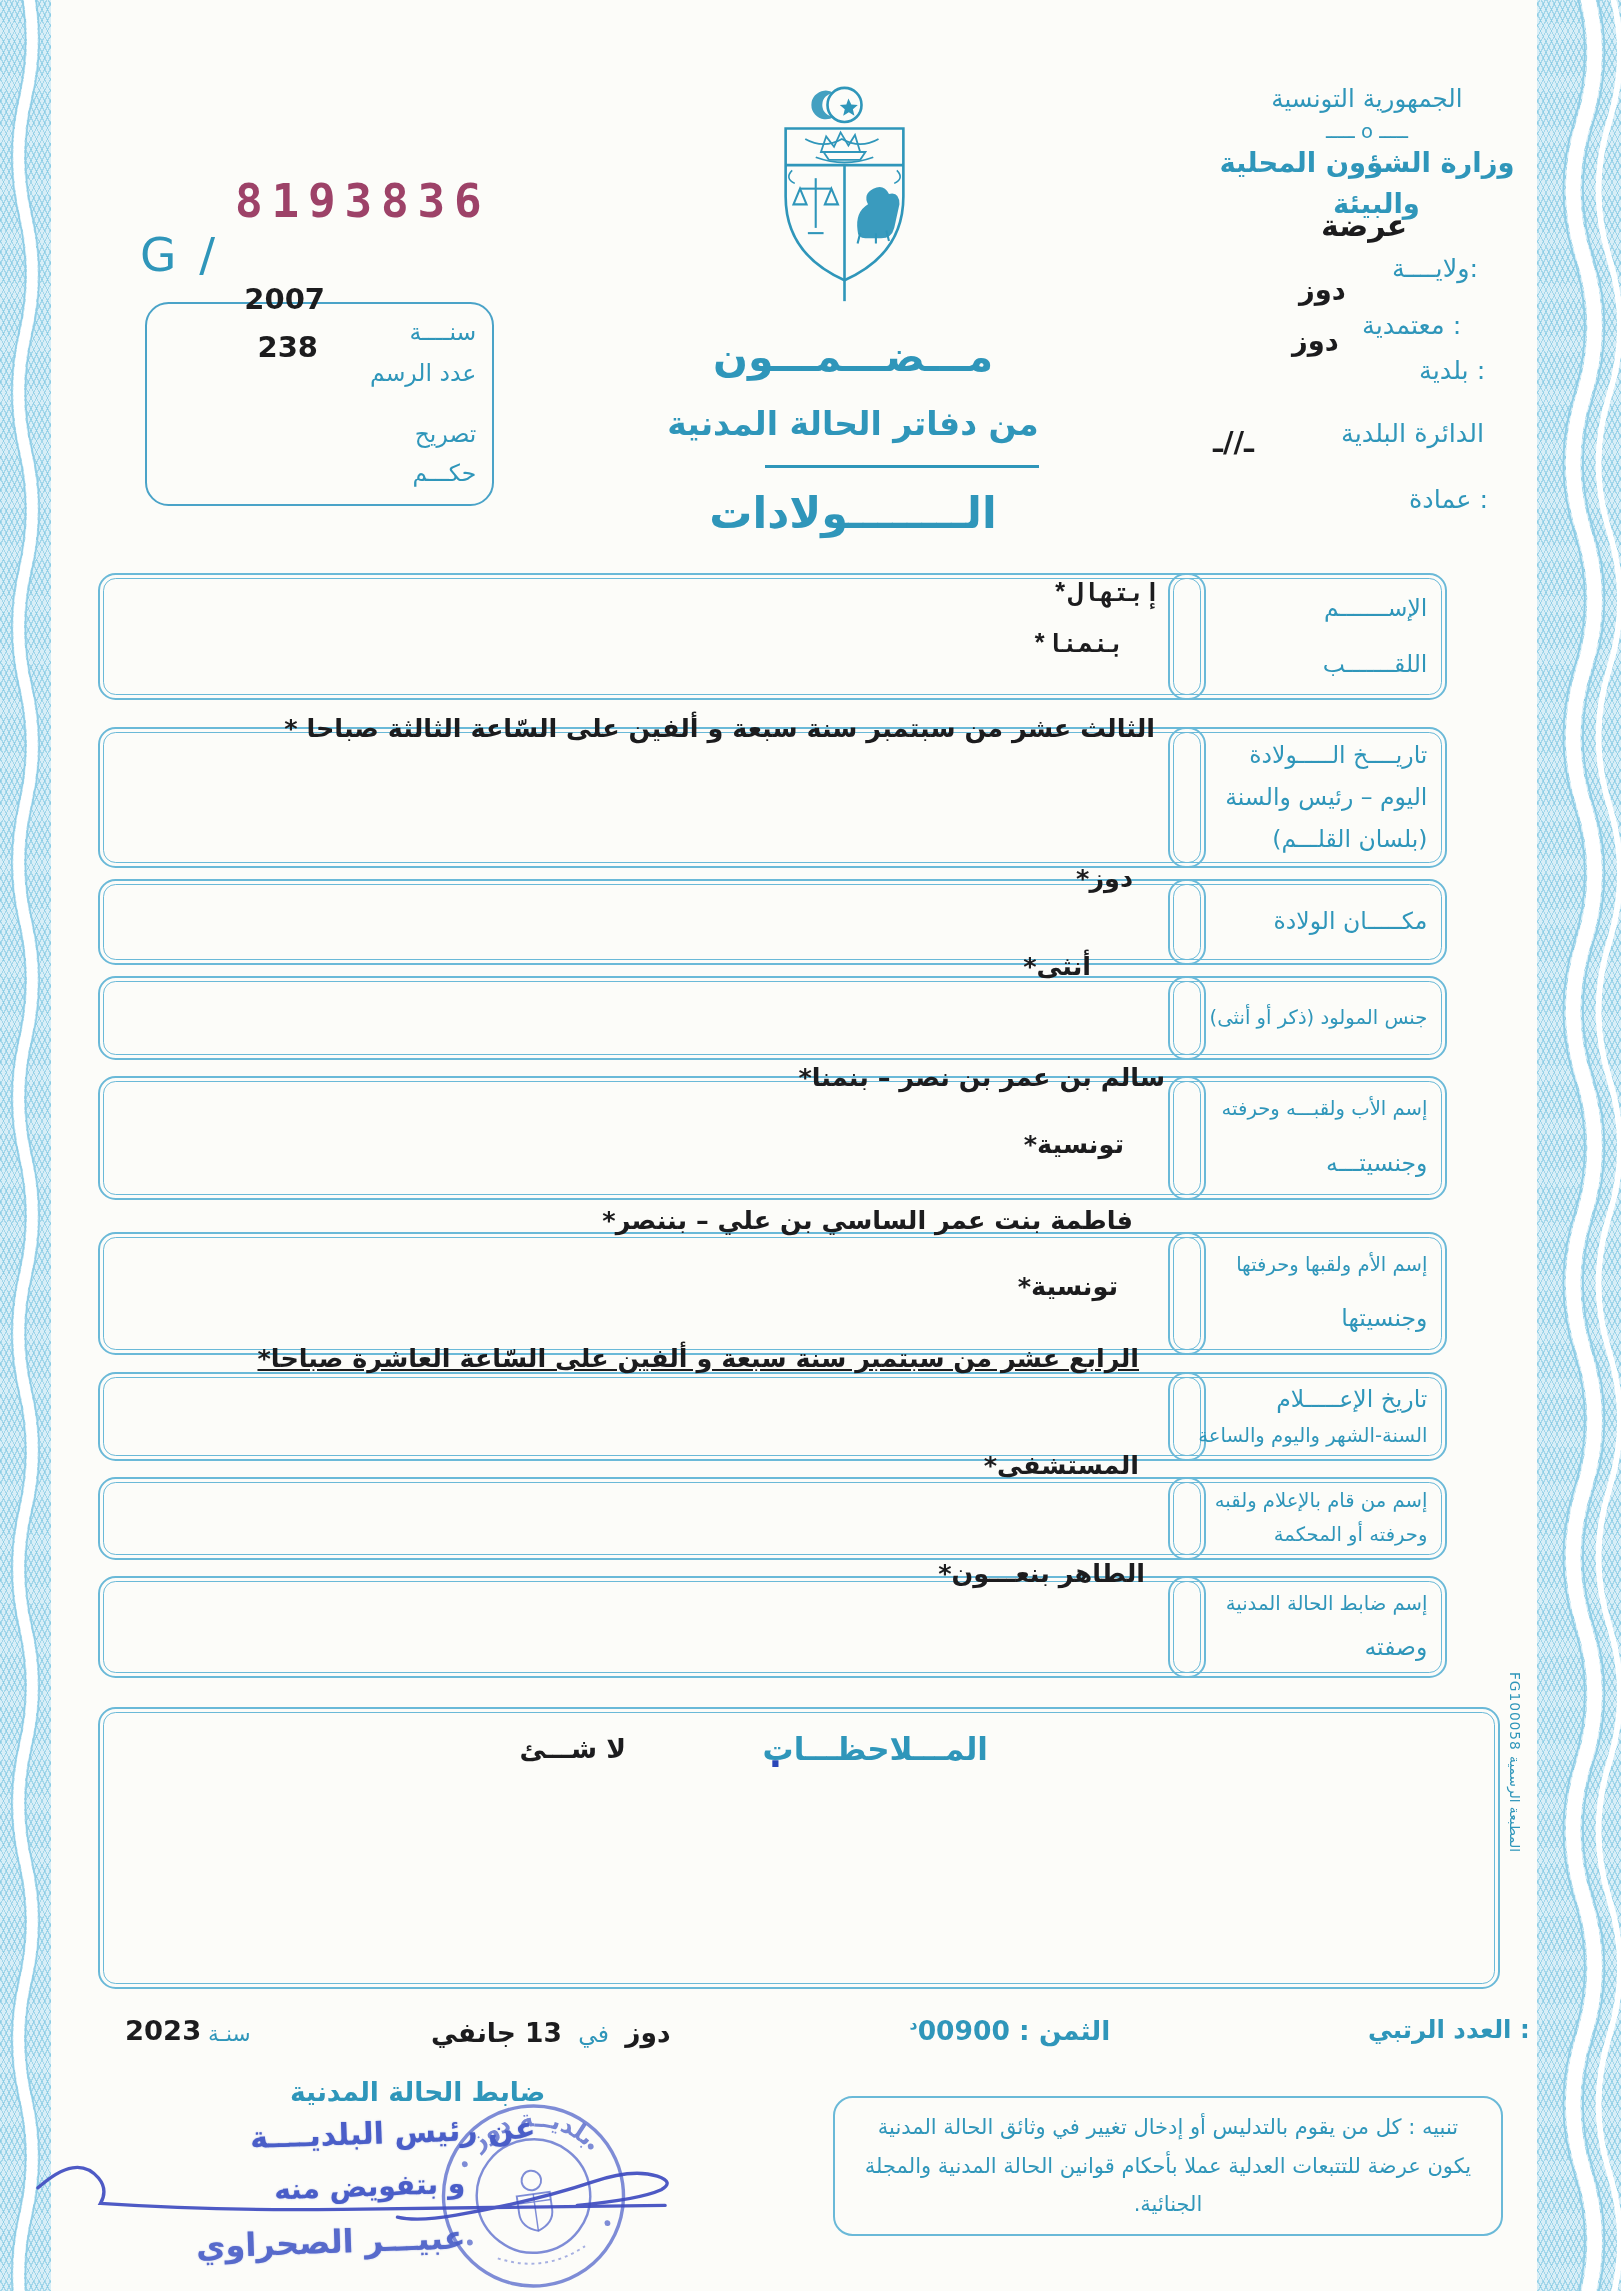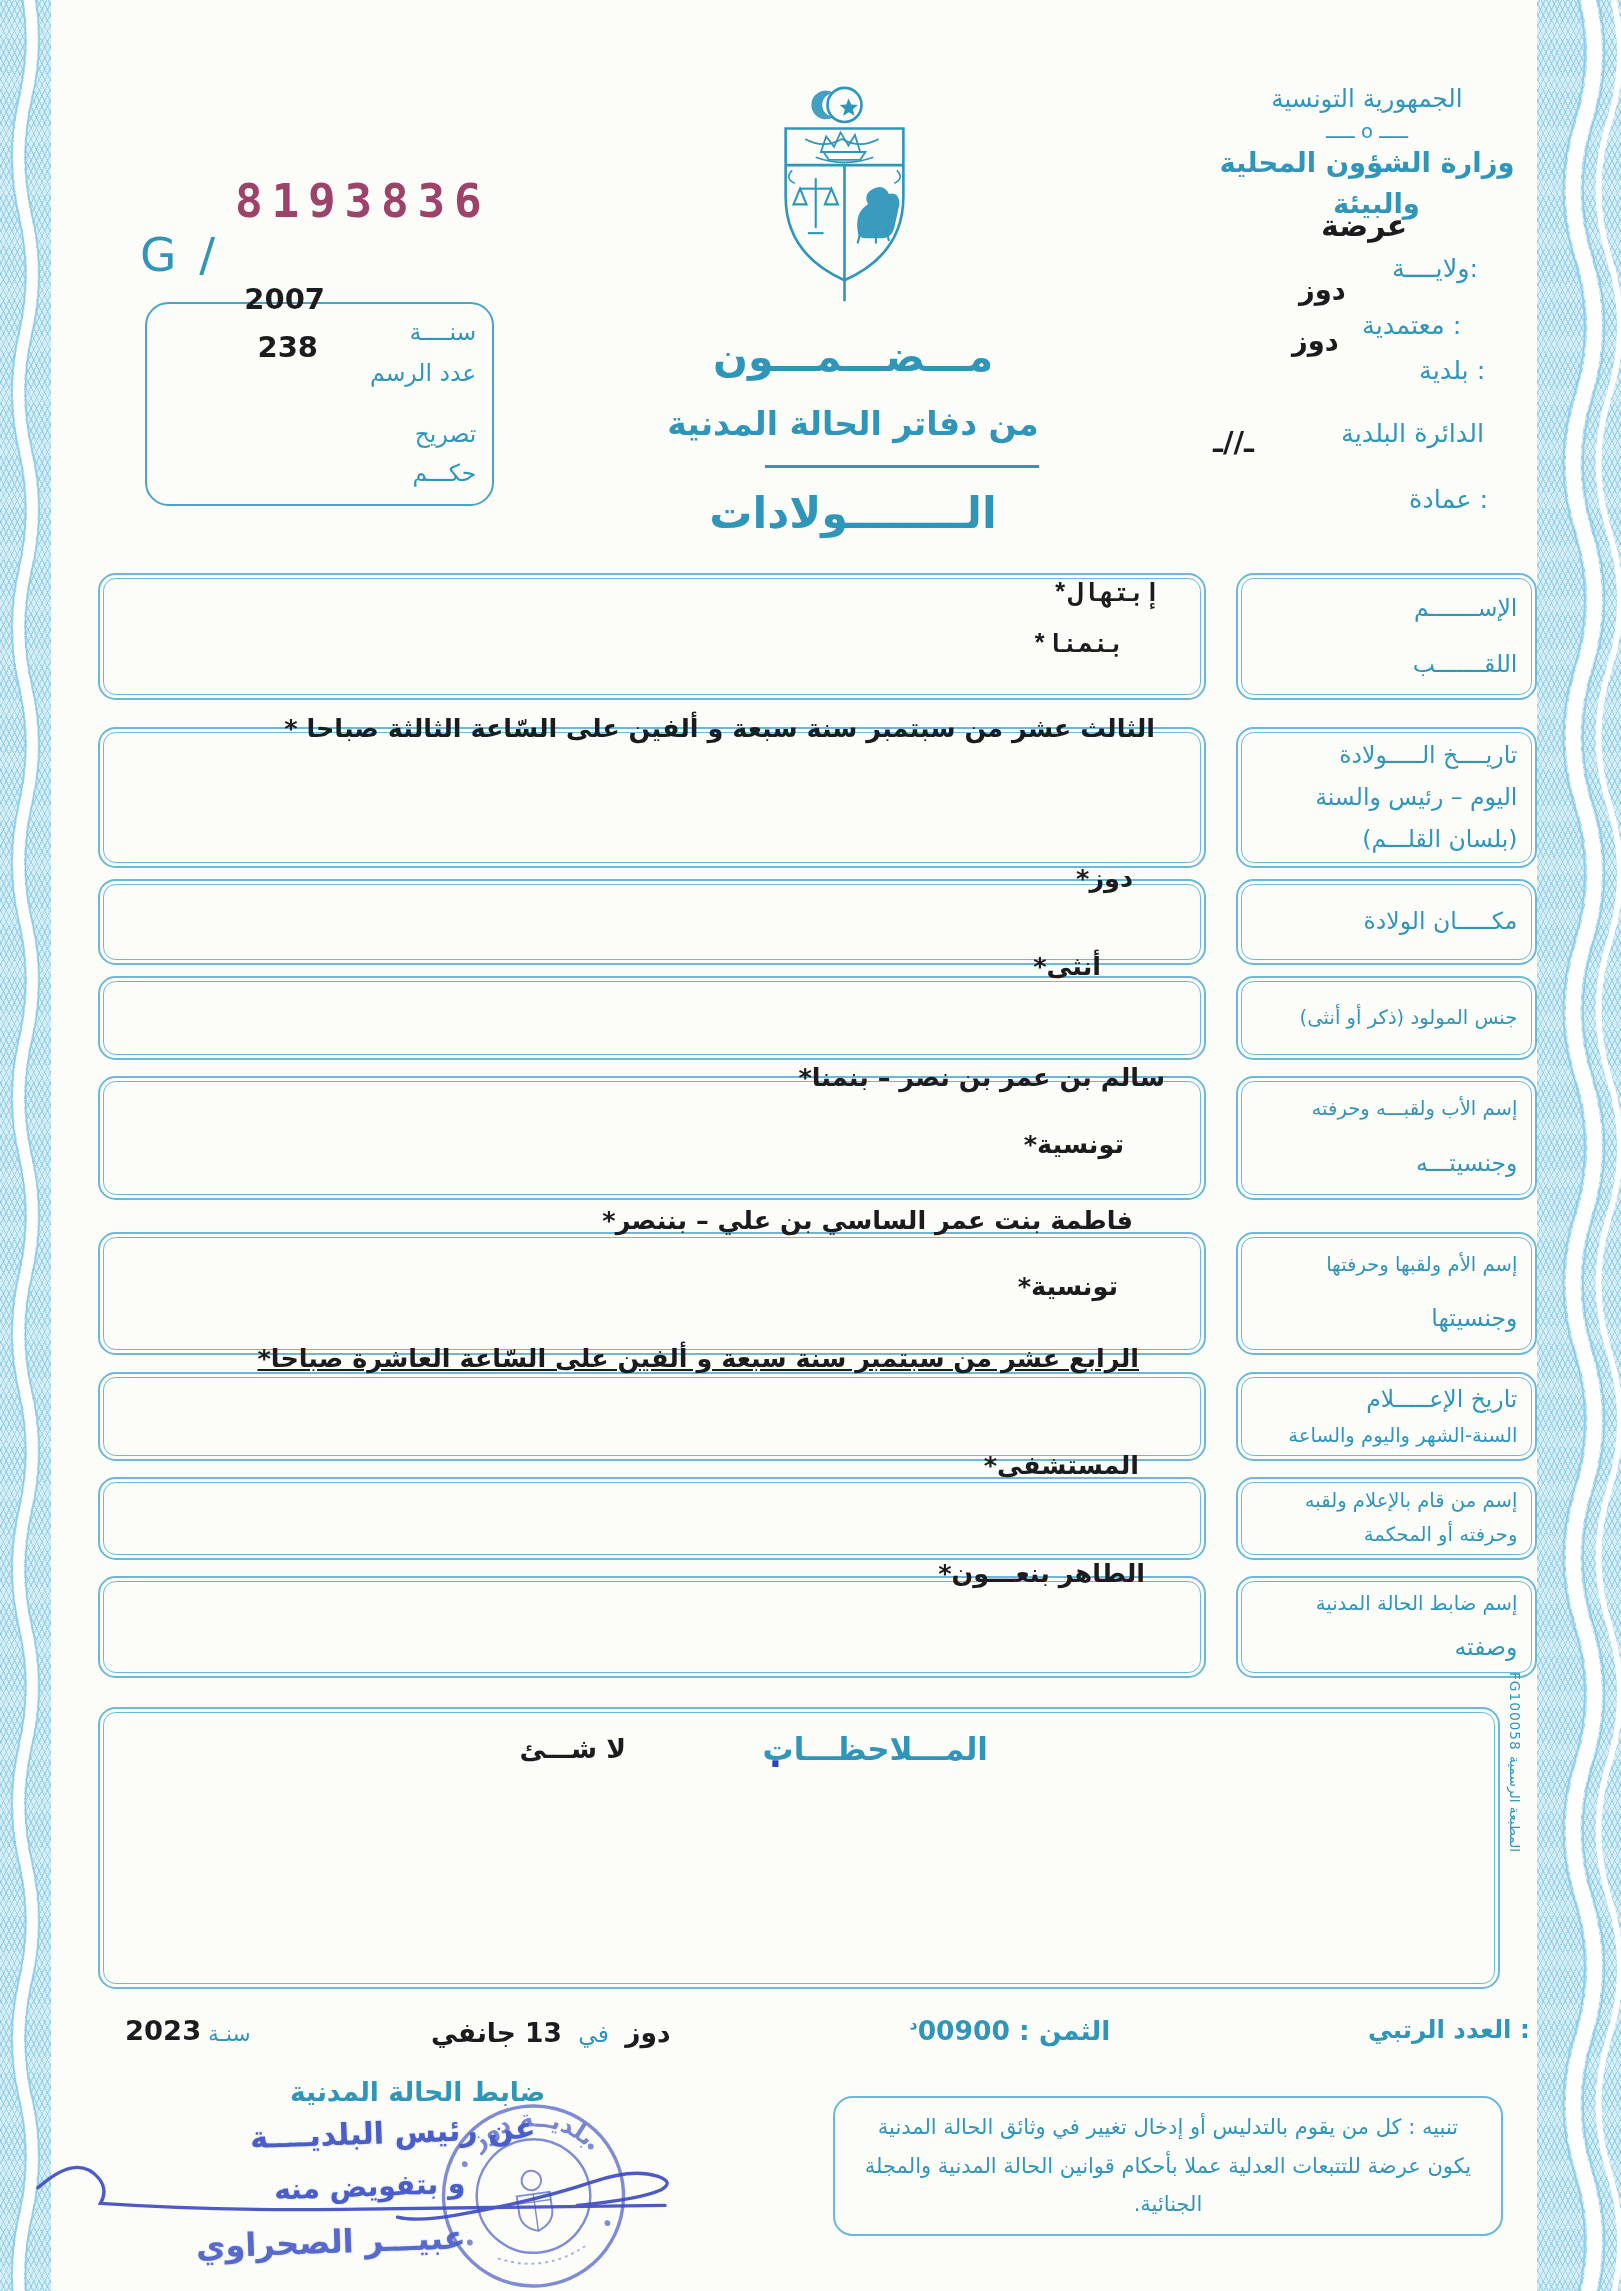--- a/index.html
+++ b/index.html
@@ -47,21 +47,21 @@
   .f-deleg{left:1362px;top:304px;font-size:25.5px;}
   .v-munic{left:1292px;top:325px;font-size:27.4px;}
   .f-munic{left:1419px;top:349px;font-size:25.5px;}
   .f-dist{left:1341px;top:412px;font-size:25.5px;}
   .v-dist{left:1213px;top:425px;font-size:29px;font-weight:700;}
   .f-omda{left:1409px;top:478px;font-size:25.5px;text-align:right;}
   
   .cell{position:absolute;border:2px solid var(--border-blue);border-radius:17.6px;}
   .cell .inner{position:absolute;inset:2.9px;border:1.5px solid var(--border-blue);border-radius:12.7px;}
   .vcell{left:98px;width:1108px;}
-  .lcell{left:1236px;width:301px;}
+  .lcell{left:1168px;width:279px;}
   .lcell .ltext{position:absolute;inset:5.9px 17.6px;display:flex;flex-direction:column;
     justify-content:space-around;direction:rtl;text-align:right;color:var(--form-teal);}
   .lcell .ltext span{font-size:23.5px;line-height:1.25;}
   .lcell .ltext span.small{font-size:19.6px;}
   .vline{position:absolute;direction:rtl;white-space:nowrap;font-size:25.5px;font-weight:700;color:var(--ink-black);}
   
   .remarks{left:98px;top:1707px;width:1402px;height:282px;}
   .rem-title{position:absolute;right:510px;top:21.6px;font-size:31px;font-weight:700;color:var(--form-teal);}
   .rem-dot{position:absolute;right:716px;top:25.5px;font-size:35px;font-weight:700;color:#2a46b8;}
   .rem-val{position:absolute;right:872px;top:23.5px;font-size:26.5px;font-weight:700;color:var(--ink-black);direction:rtl;}
@@ -204,21 +204,21 @@
         <span>مكـــــان الولادة</span>
       </div>
   </div>
   <div class="cell vcell" style="top:879px;height:86px;">
       <div class="inner"></div>
     <span class="vline" style="right:71px;top:-17.6px;">دوز*</span>
   </div>
 
   <div class="cell vcell" style="top:976px;height:84px;">
       <div class="inner"></div>
-    <span class="vline" style="right:103px;top:-27.4px;">أنثى*</span>
+    <span class="vline" style="right:113px;top:-27.4px;">أنثى*</span>
   </div>
   <div class="cell lcell" style="top:976px;height:84px;">
       <div class="inner"></div>
     <div class="ltext">
         <span class="small">جنس المولود (ذكر أو أنثى)</span>
       </div>
   </div>
 
   <div class="cell vcell" style="top:1076px;height:124px;">
       <div class="inner"></div>

